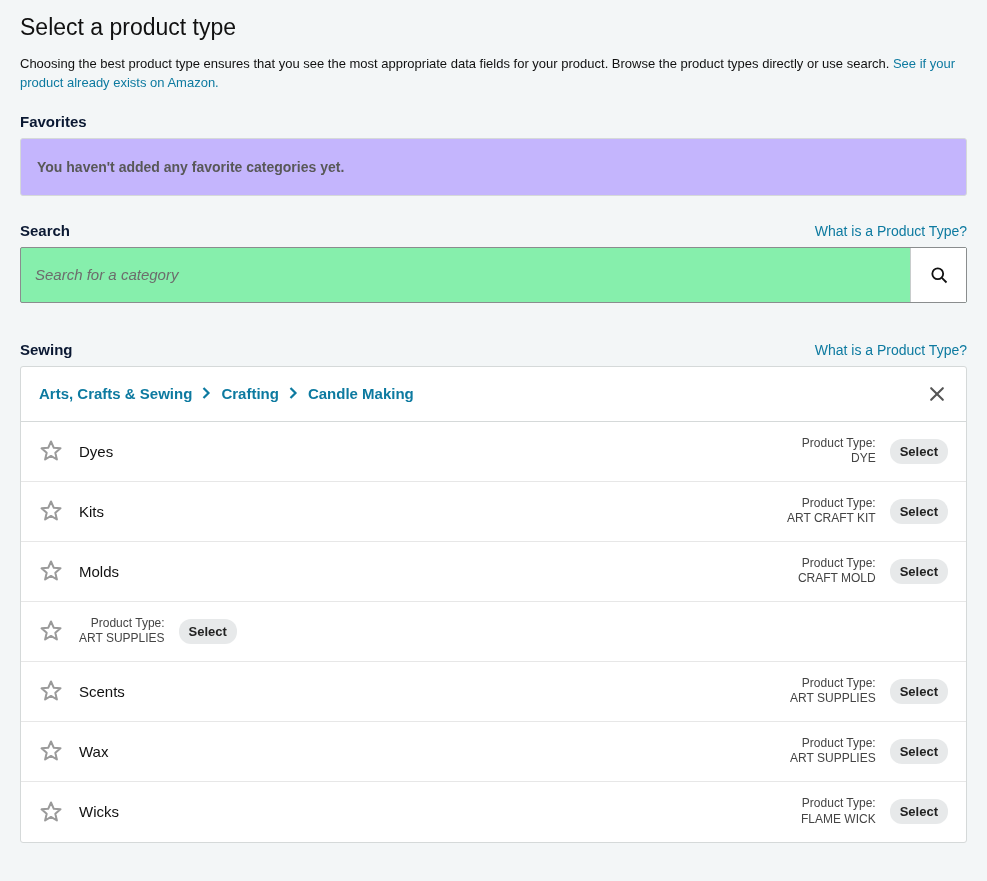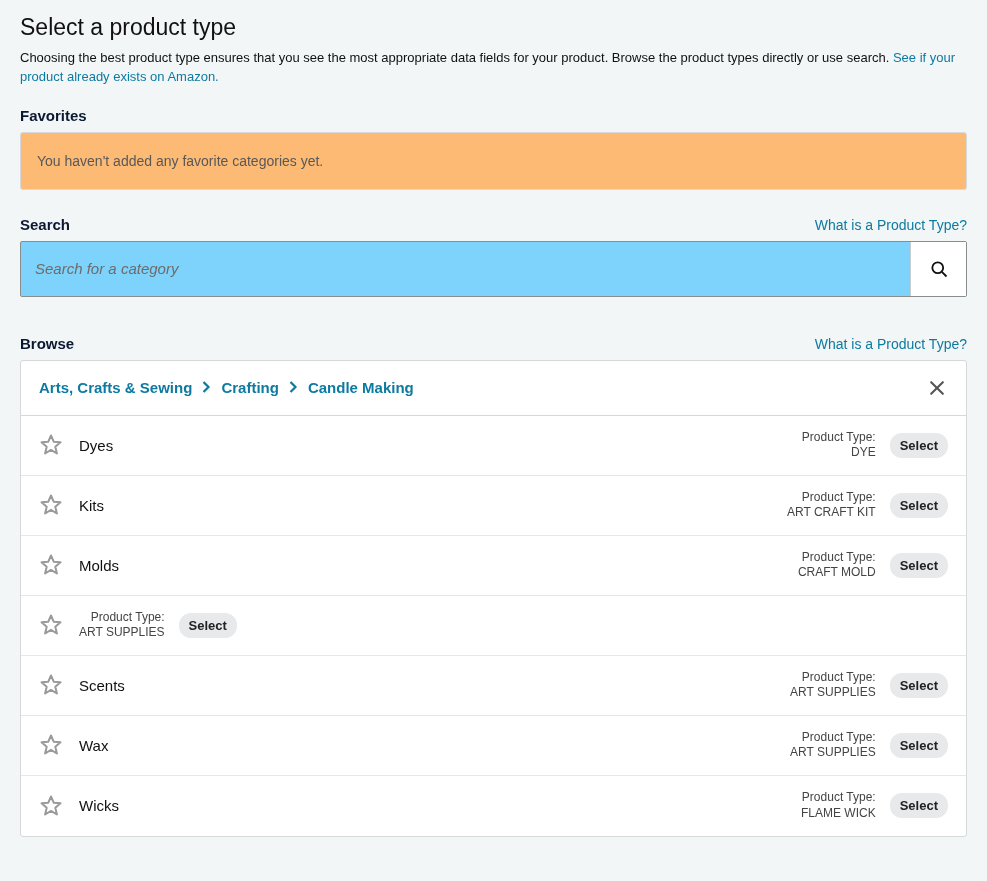--- a/index.html
+++ b/index.html
@@ -8,21 +8,21 @@
     background: #f3f6f7;
     color: #111;
     font-size: 13px;
     padding: 10px 20px 30px 20px;
     width: 987px;
   }
   h1 {
     font-size: 23px;
     font-weight: 400;
     color: #111;
-    margin-bottom: 8px;
+    margin-bottom: 14px;
     margin-top: 4px;
   }
   .intro {
     font-size: 13px;
     color: #111;
     line-height: 1.45;
     margin-bottom: 20px;
   }
   .intro .link {
     color: #0D7AA0;
@@ -39,31 +39,32 @@
     font-weight: 700;
     color: #0a1832;
     text-align: right;
   }
   .help-link {
     color: #0D7AA0;
     font-size: 14px;
     cursor: pointer;
   }
   .favorites-box {
-    background: #fdba74;
+    background: #c4b5fd;
     border: 1px solid #d5d9d9;
     border-radius: 3px;
     padding: 20px 16px;
     color: #585858;
     font-size: 14px;
     margin-bottom: 26px;
+    font-weight: bold;
   }
   .search-wrap {
     display: flex;
-    background: #7dd3fc;
+    background: #86efac;
     border: 1px solid #8a8d8e;
     border-radius: 2px;
     margin-bottom: 38px;
     height: 56px;
   }
   .search-input {
     flex: 1;
     border: none;
     outline: none;
     padding: 0 14px;
@@ -178,21 +179,21 @@
   <input class="search-input" type="text" placeholder="Search for a category" style="">
   <button class="search-btn">
     <svg width="20" height="20" viewBox="0 0 24 24" fill="none" stroke="#111" stroke-width="2.2">
       <circle cx="10.5" cy="10.5" r="6.5"></circle>
       <line x1="15.5" y1="15.5" x2="21" y2="21"></line>
     </svg>
   </button>
 </div>
 
 <div class="section-row">
-  <div class="section-title">Browse</div>
+  <div class="section-title">Sewing</div>
   <div class="help-link">What is a Product Type?</div>
 </div>
 
 <div class="browse-box">
   <div class="breadcrumb-row">
     <div class="breadcrumb" id="breadcrumb">
         <span class="crumb">Arts, Crafts &amp; Sewing</span>
         <span class="chev"><svg width="9" height="12" viewBox="0 0 8 12" fill="none" stroke="#0D7AA0" stroke-width="2.2">
             <polyline points="1,1 6,6 1,11"></polyline>
           </svg></span>

